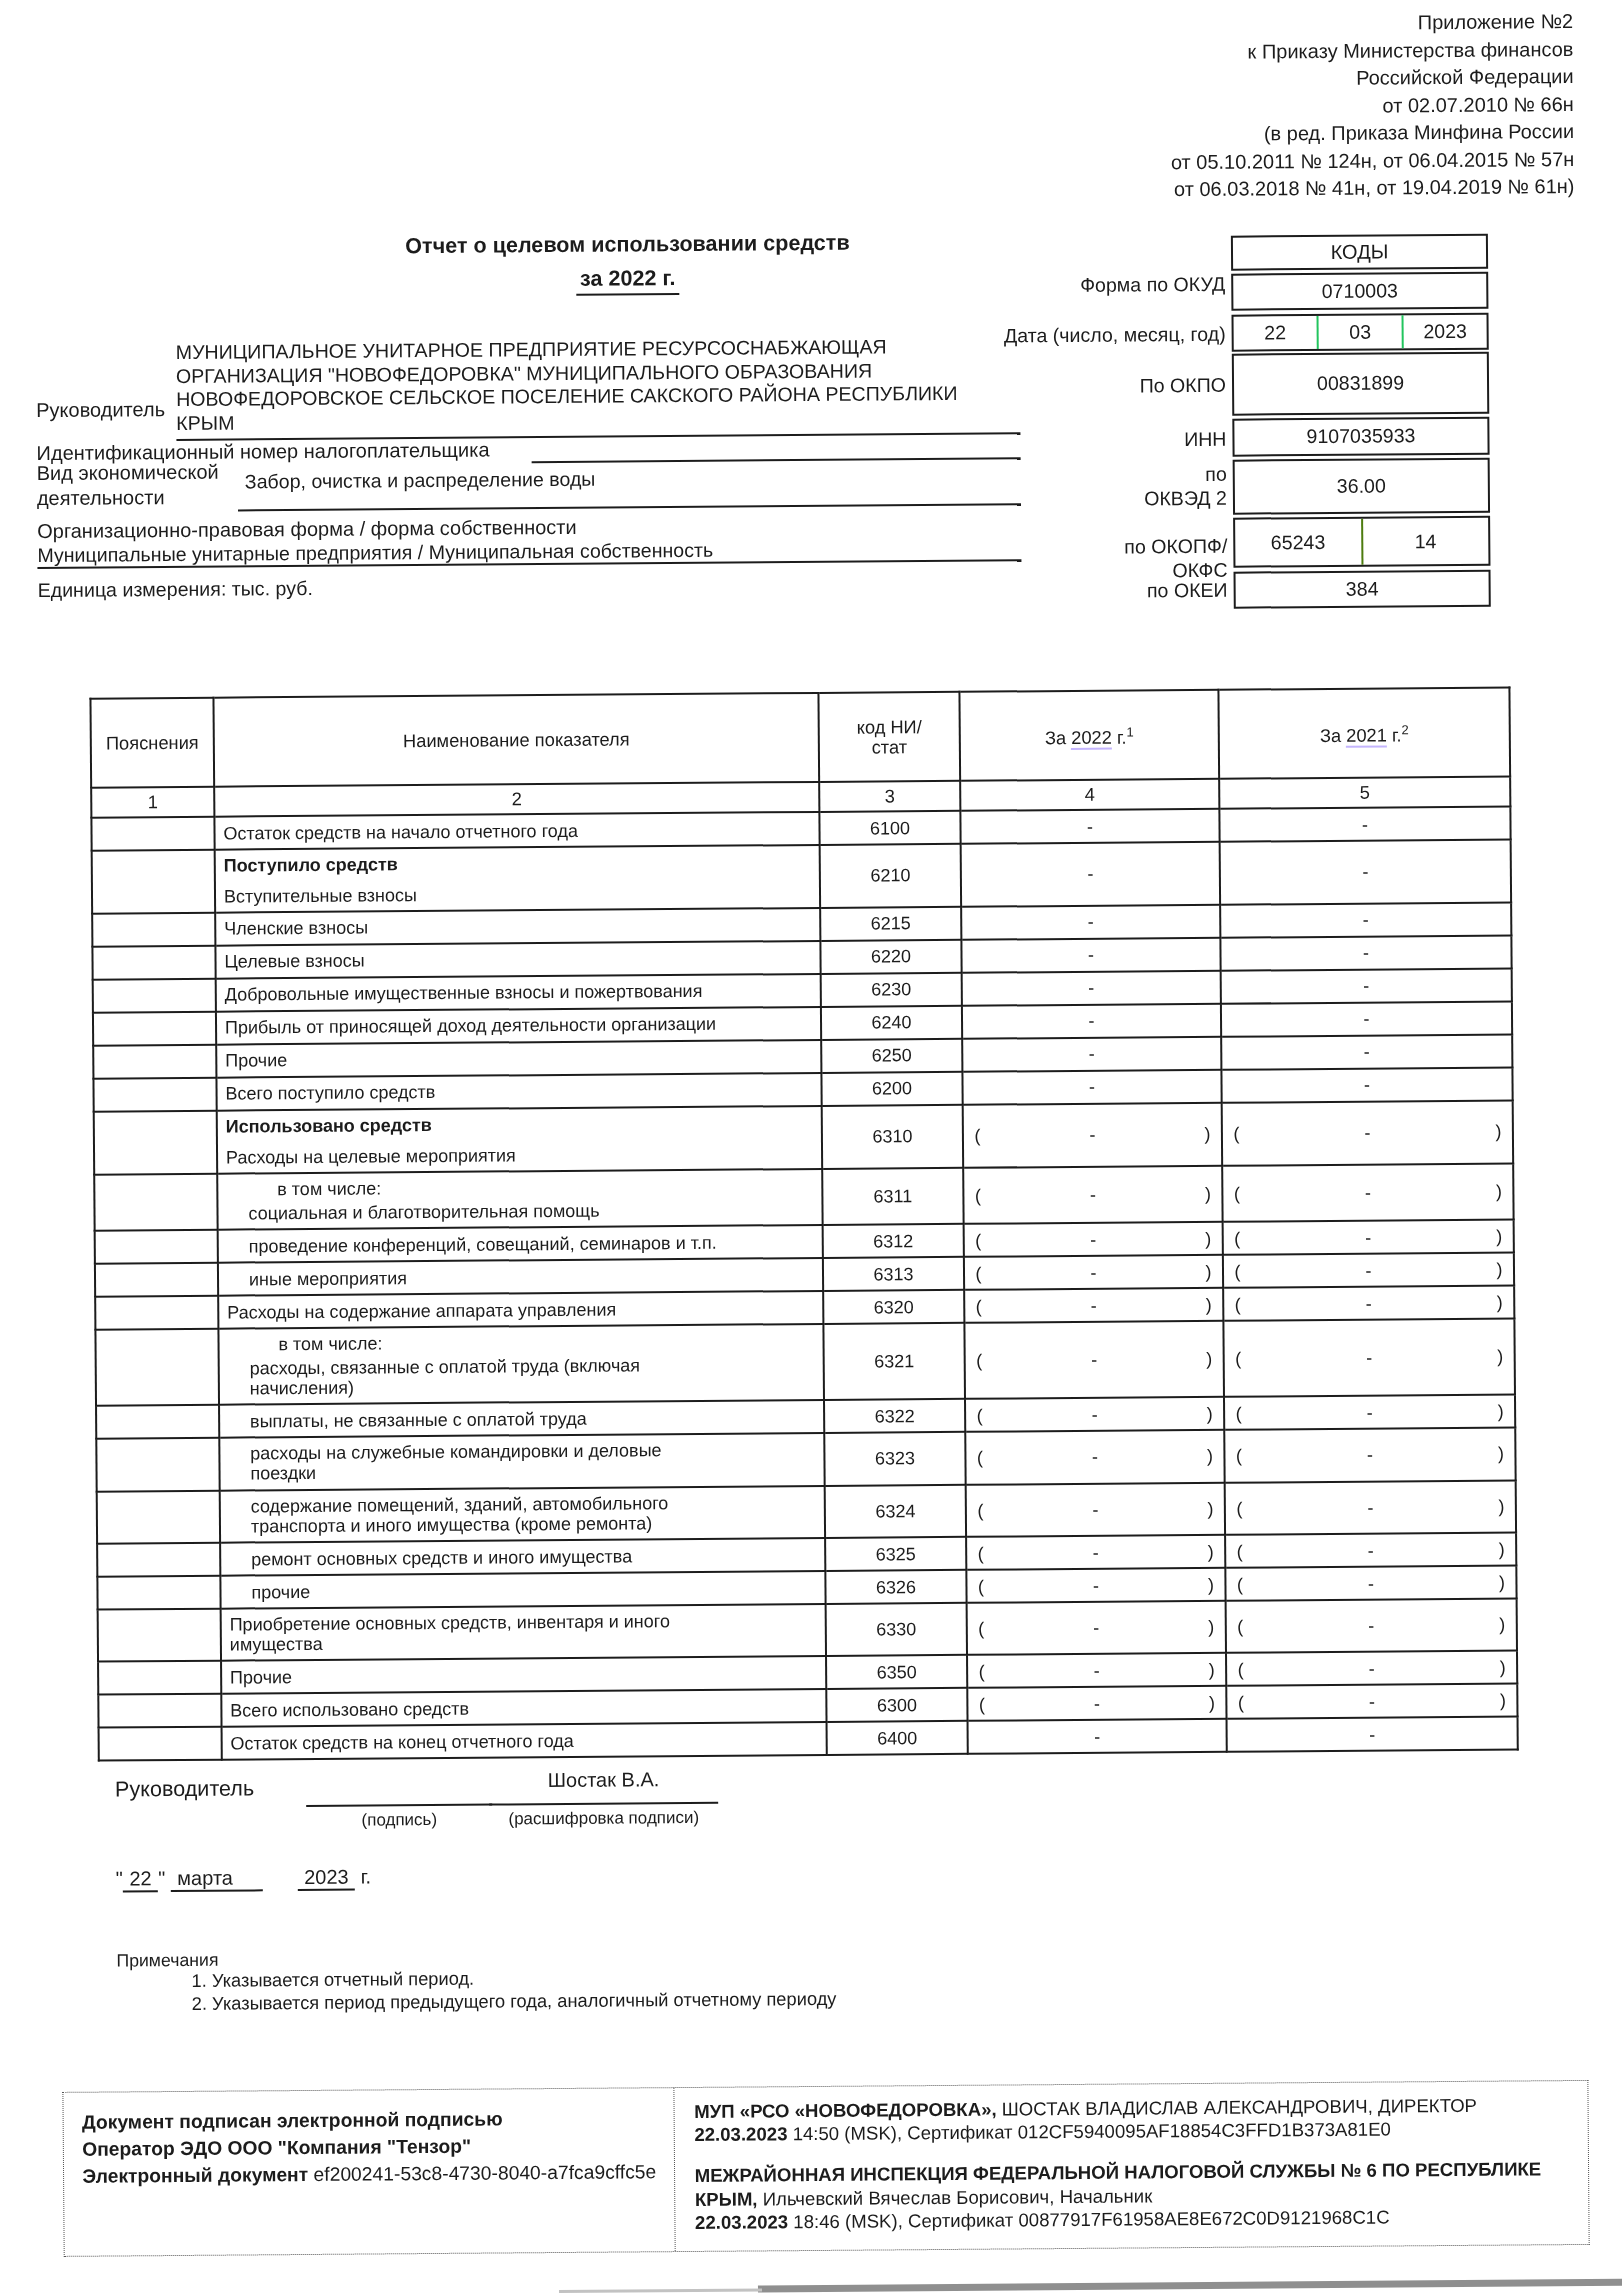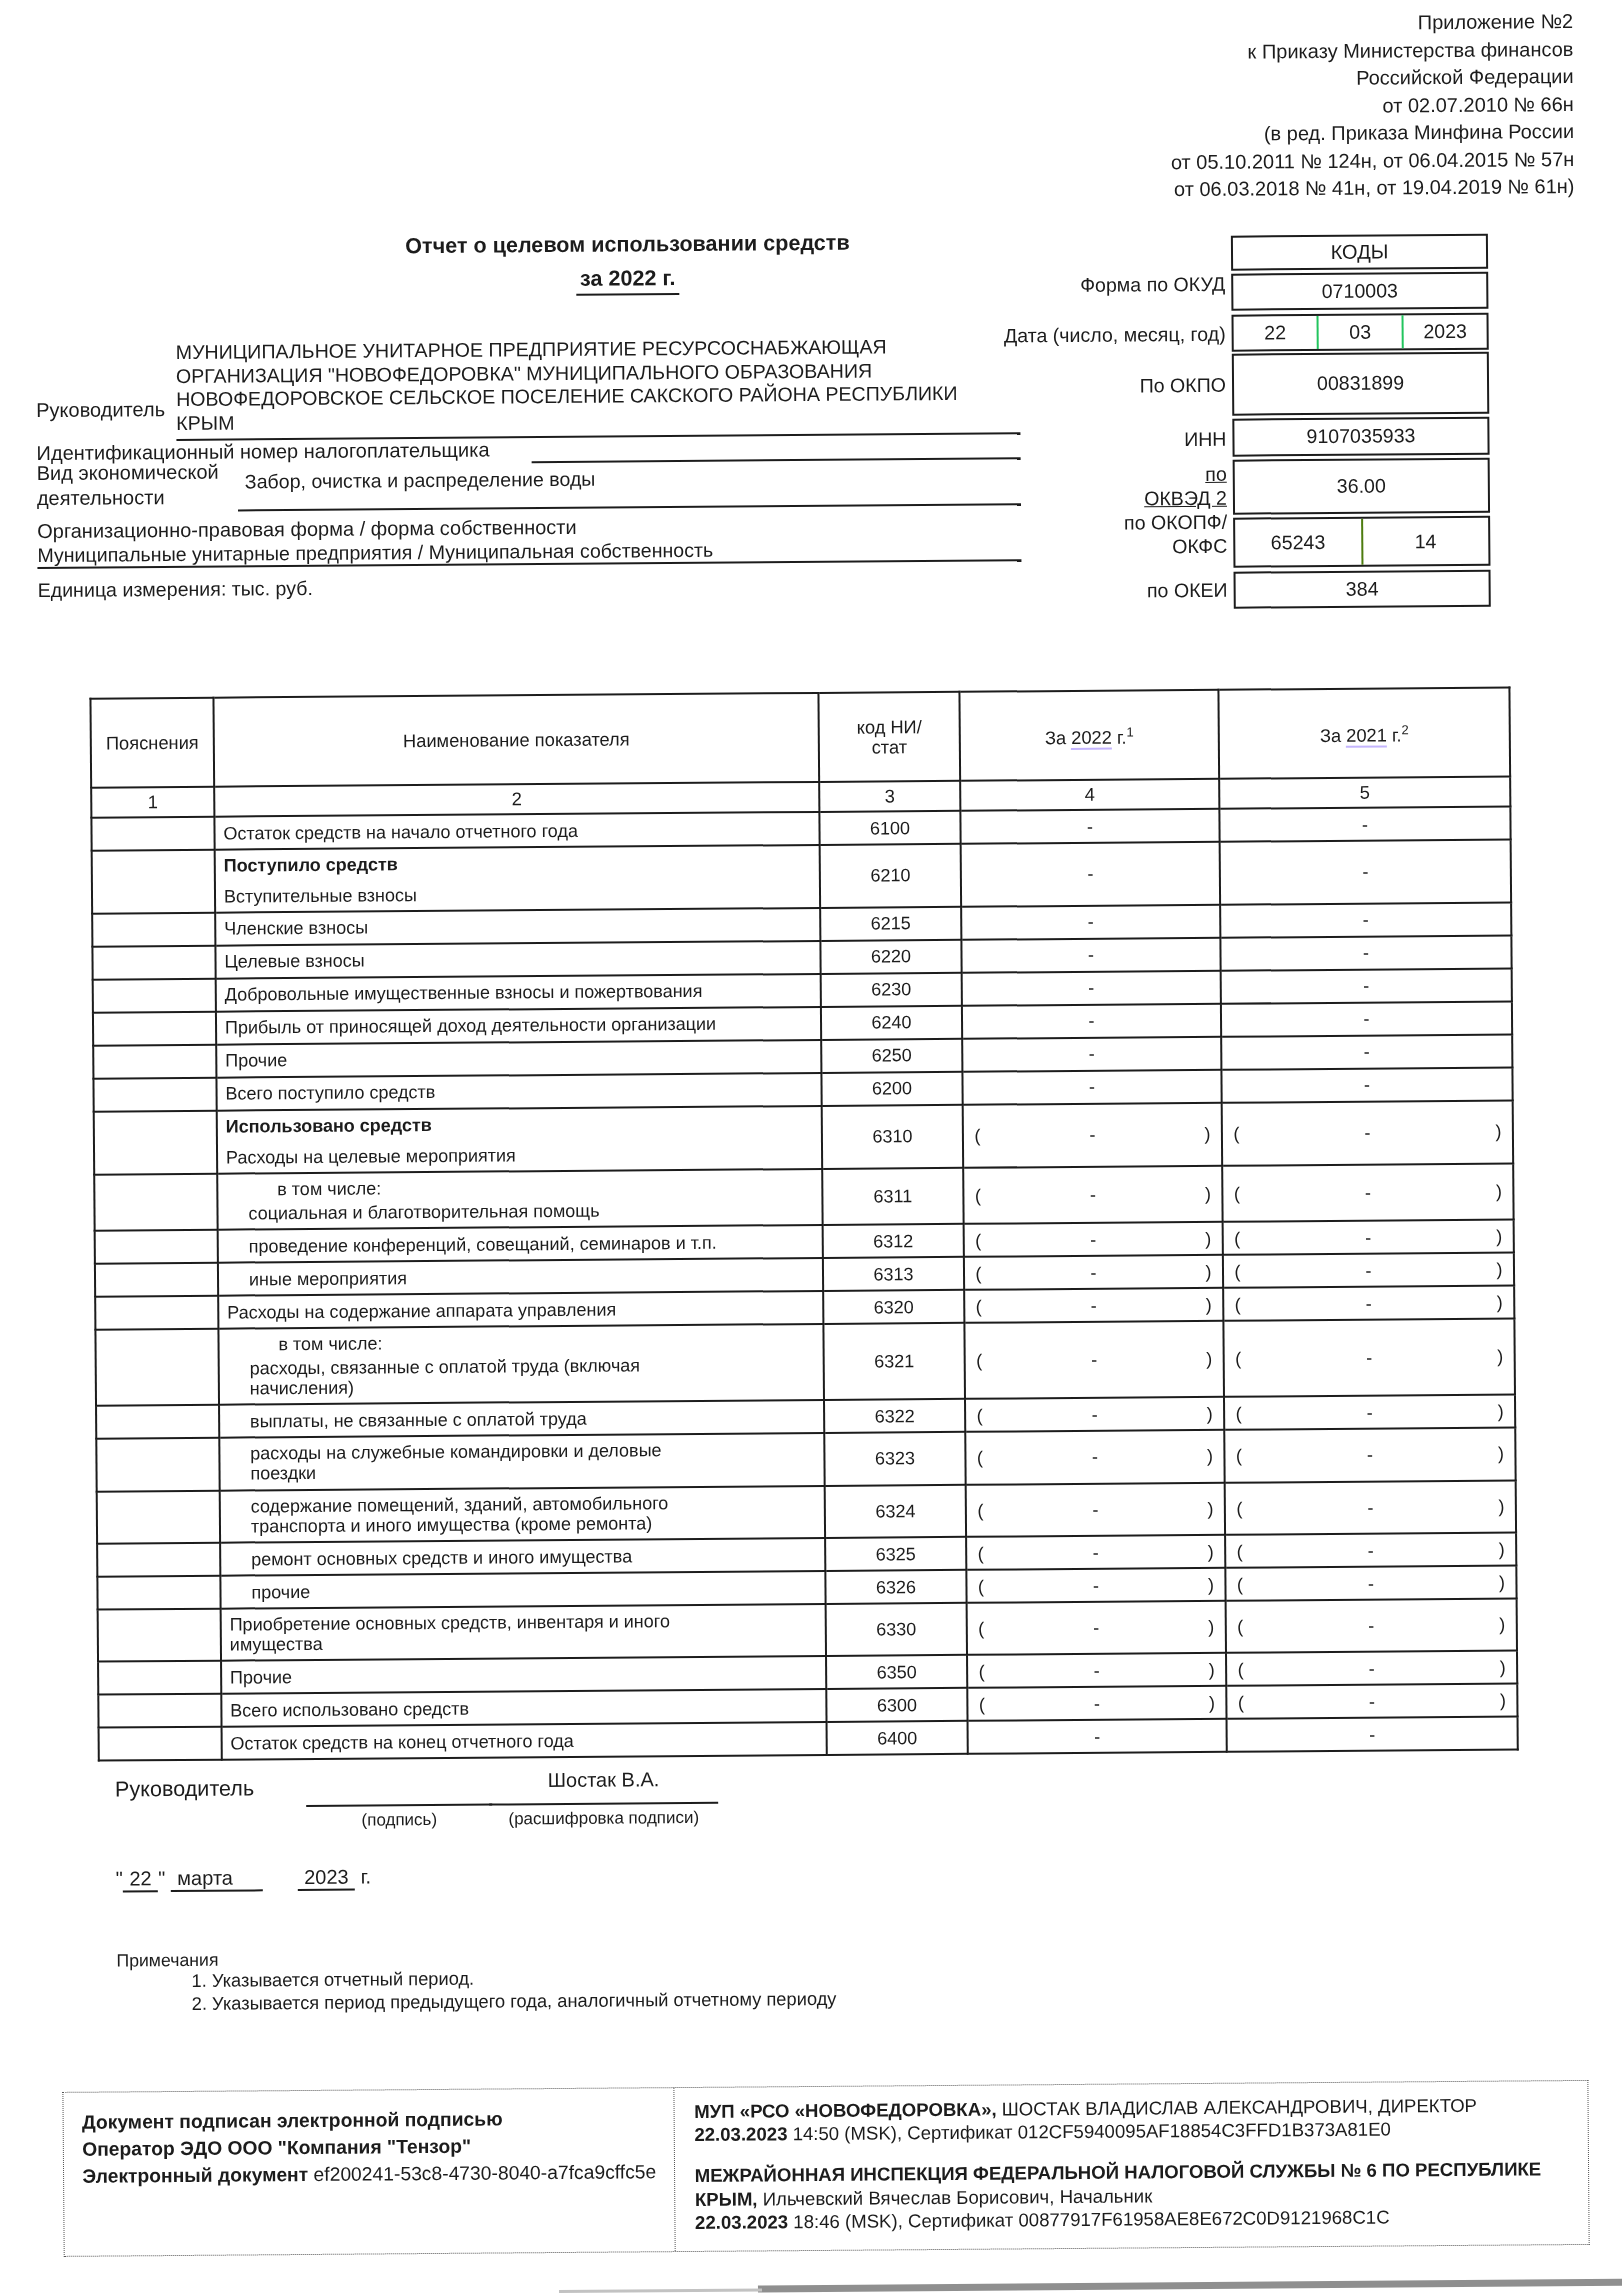--- a/index.html
+++ b/index.html
@@ -136,25 +136,25 @@
         <div class="dcell">14</div>
       </div>
       <div class="cgap"></div>
       <div class="cbox c-okei">384</div>
     </div>
 
     <div class="code-label" style="top:276px;">Форма по ОКУД</div>
     <div class="code-label" style="top:326px;">Дата (число, месяц, год)</div>
     <div class="code-label" style="top:377px;">По ОКПО</div>
     <div class="code-label" style="top:431px;">ИНН</div>
-    <div class="code-label" style="top:466px;text-decoration:underline;">
+    <div class="code-label" style="top:466px;">
       <span>по</span><br>
       <span>ОКВЭД 2</span>
     </div>
-    <div class="code-label" style="top:514px;">
+    <div class="code-label" style="top:538px;">
       <span>по ОКОПФ/</span><br>
       <span>ОКФС</span>
     </div>
     <div class="code-label" style="top:582px;">по ОКЕИ</div>
 
     <div class="org-label">Руководитель</div>
     <div class="org-name">
         <div>МУНИЦИПАЛЬНОЕ УНИТАРНОЕ ПРЕДПРИЯТИЕ РЕСУРСОСНАБЖАЮЩАЯ</div>
         <div>ОРГАНИЗАЦИЯ "НОВОФЕДОРОВКА" МУНИЦИПАЛЬНОГО ОБРАЗОВАНИЯ</div>
         <div>НОВОФЕДОРОВСКОЕ СЕЛЬСКОЕ ПОСЕЛЕНИЕ САКСКОГО РАЙОНА РЕСПУБЛИКИ</div>

